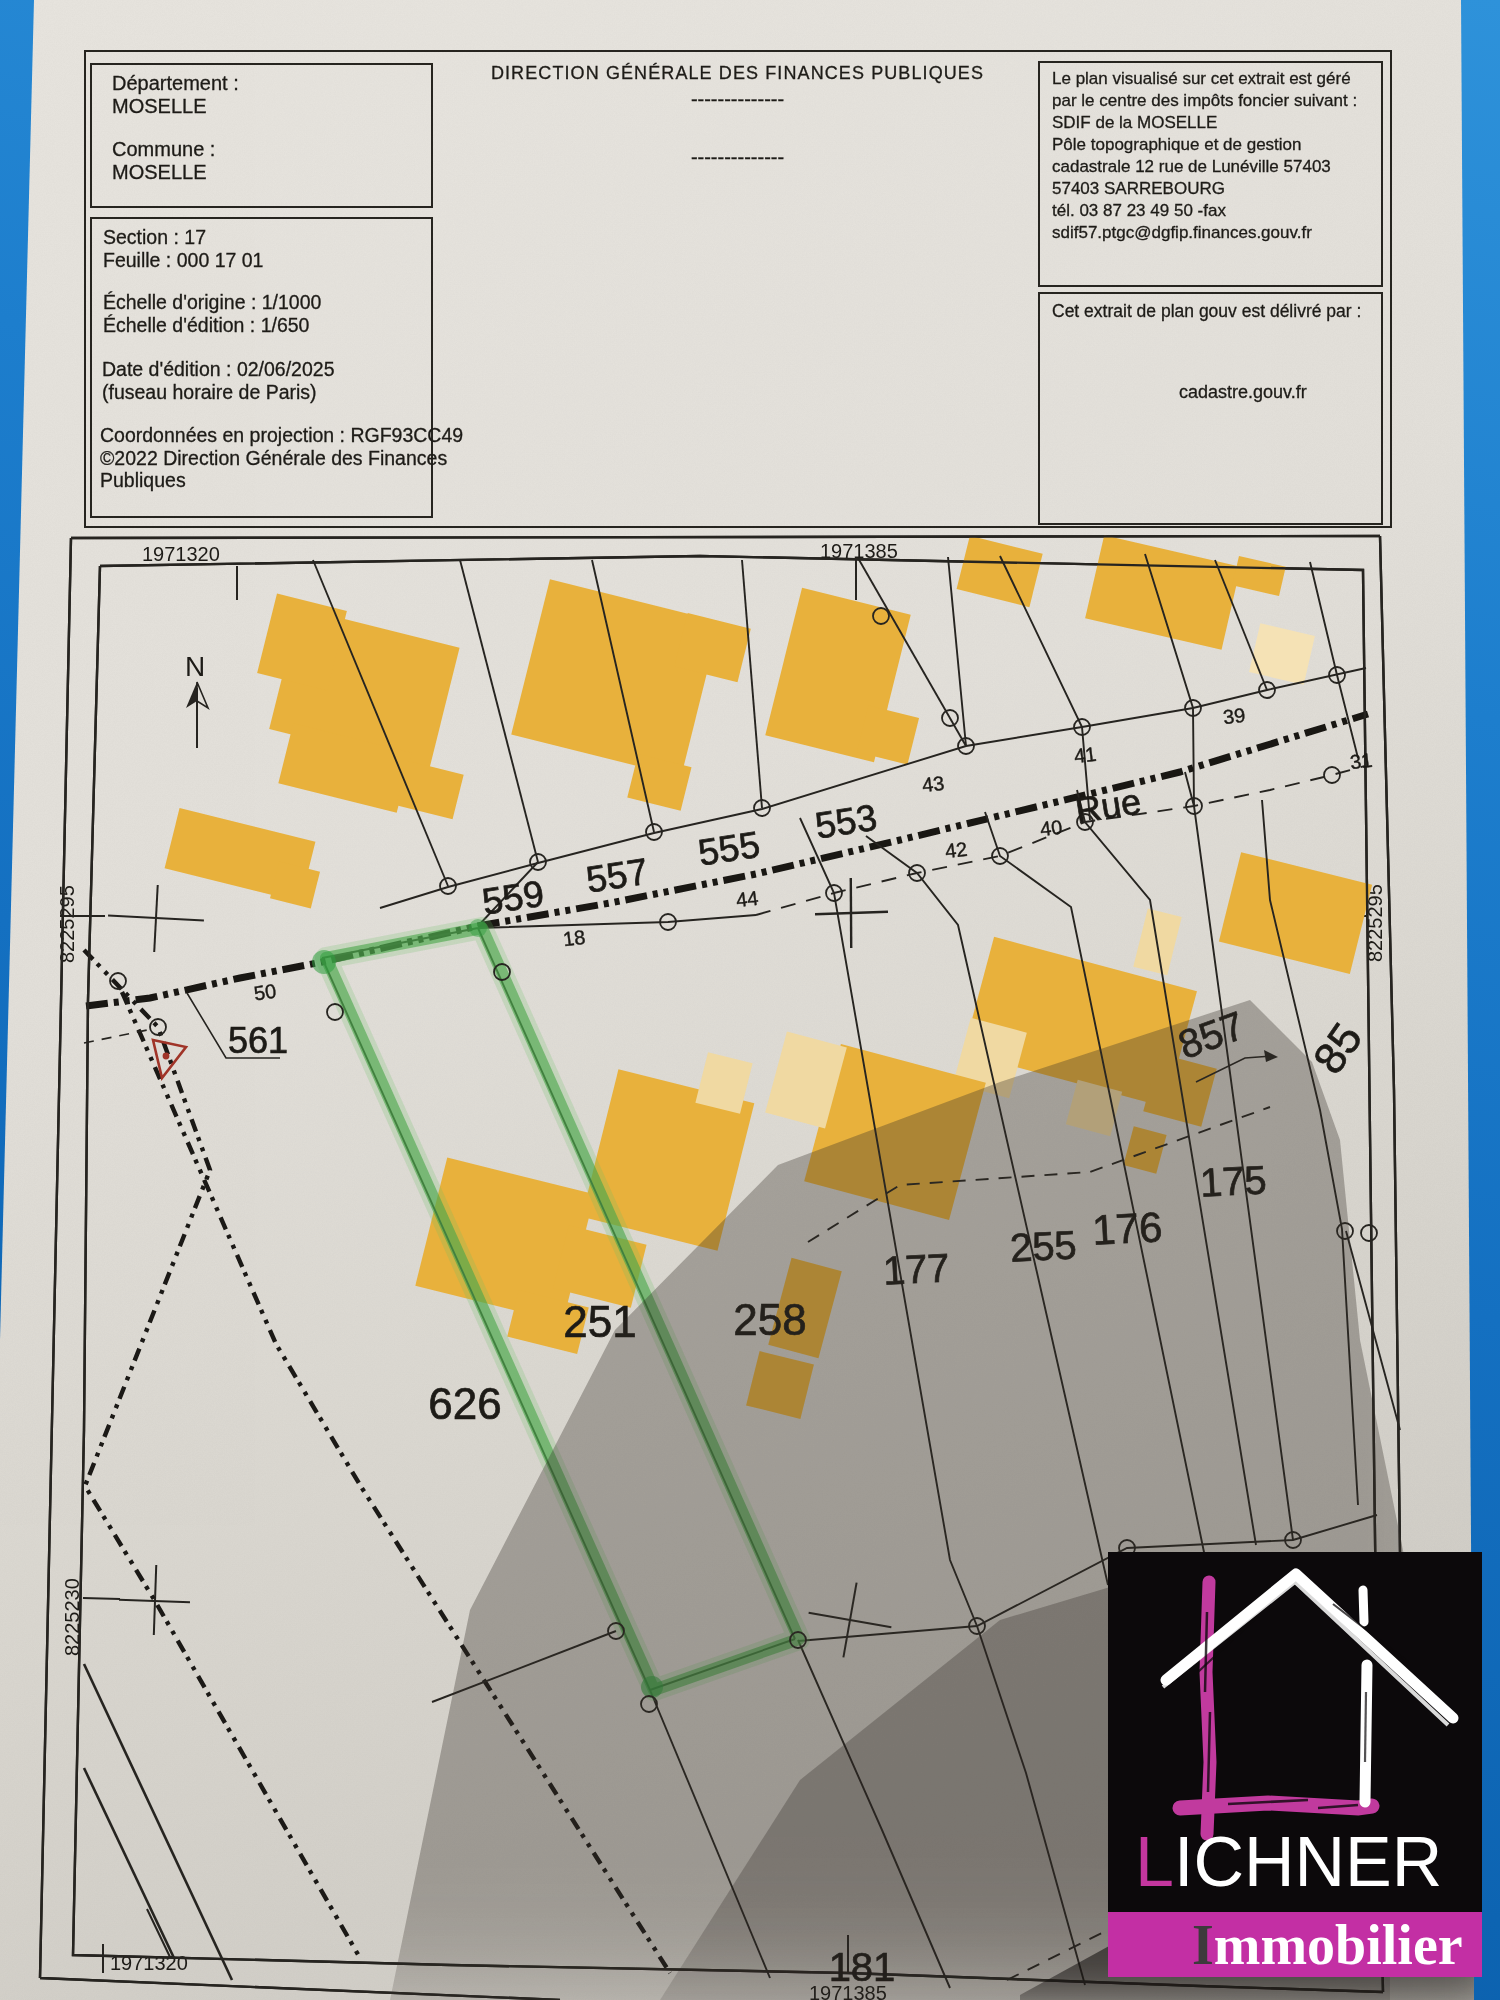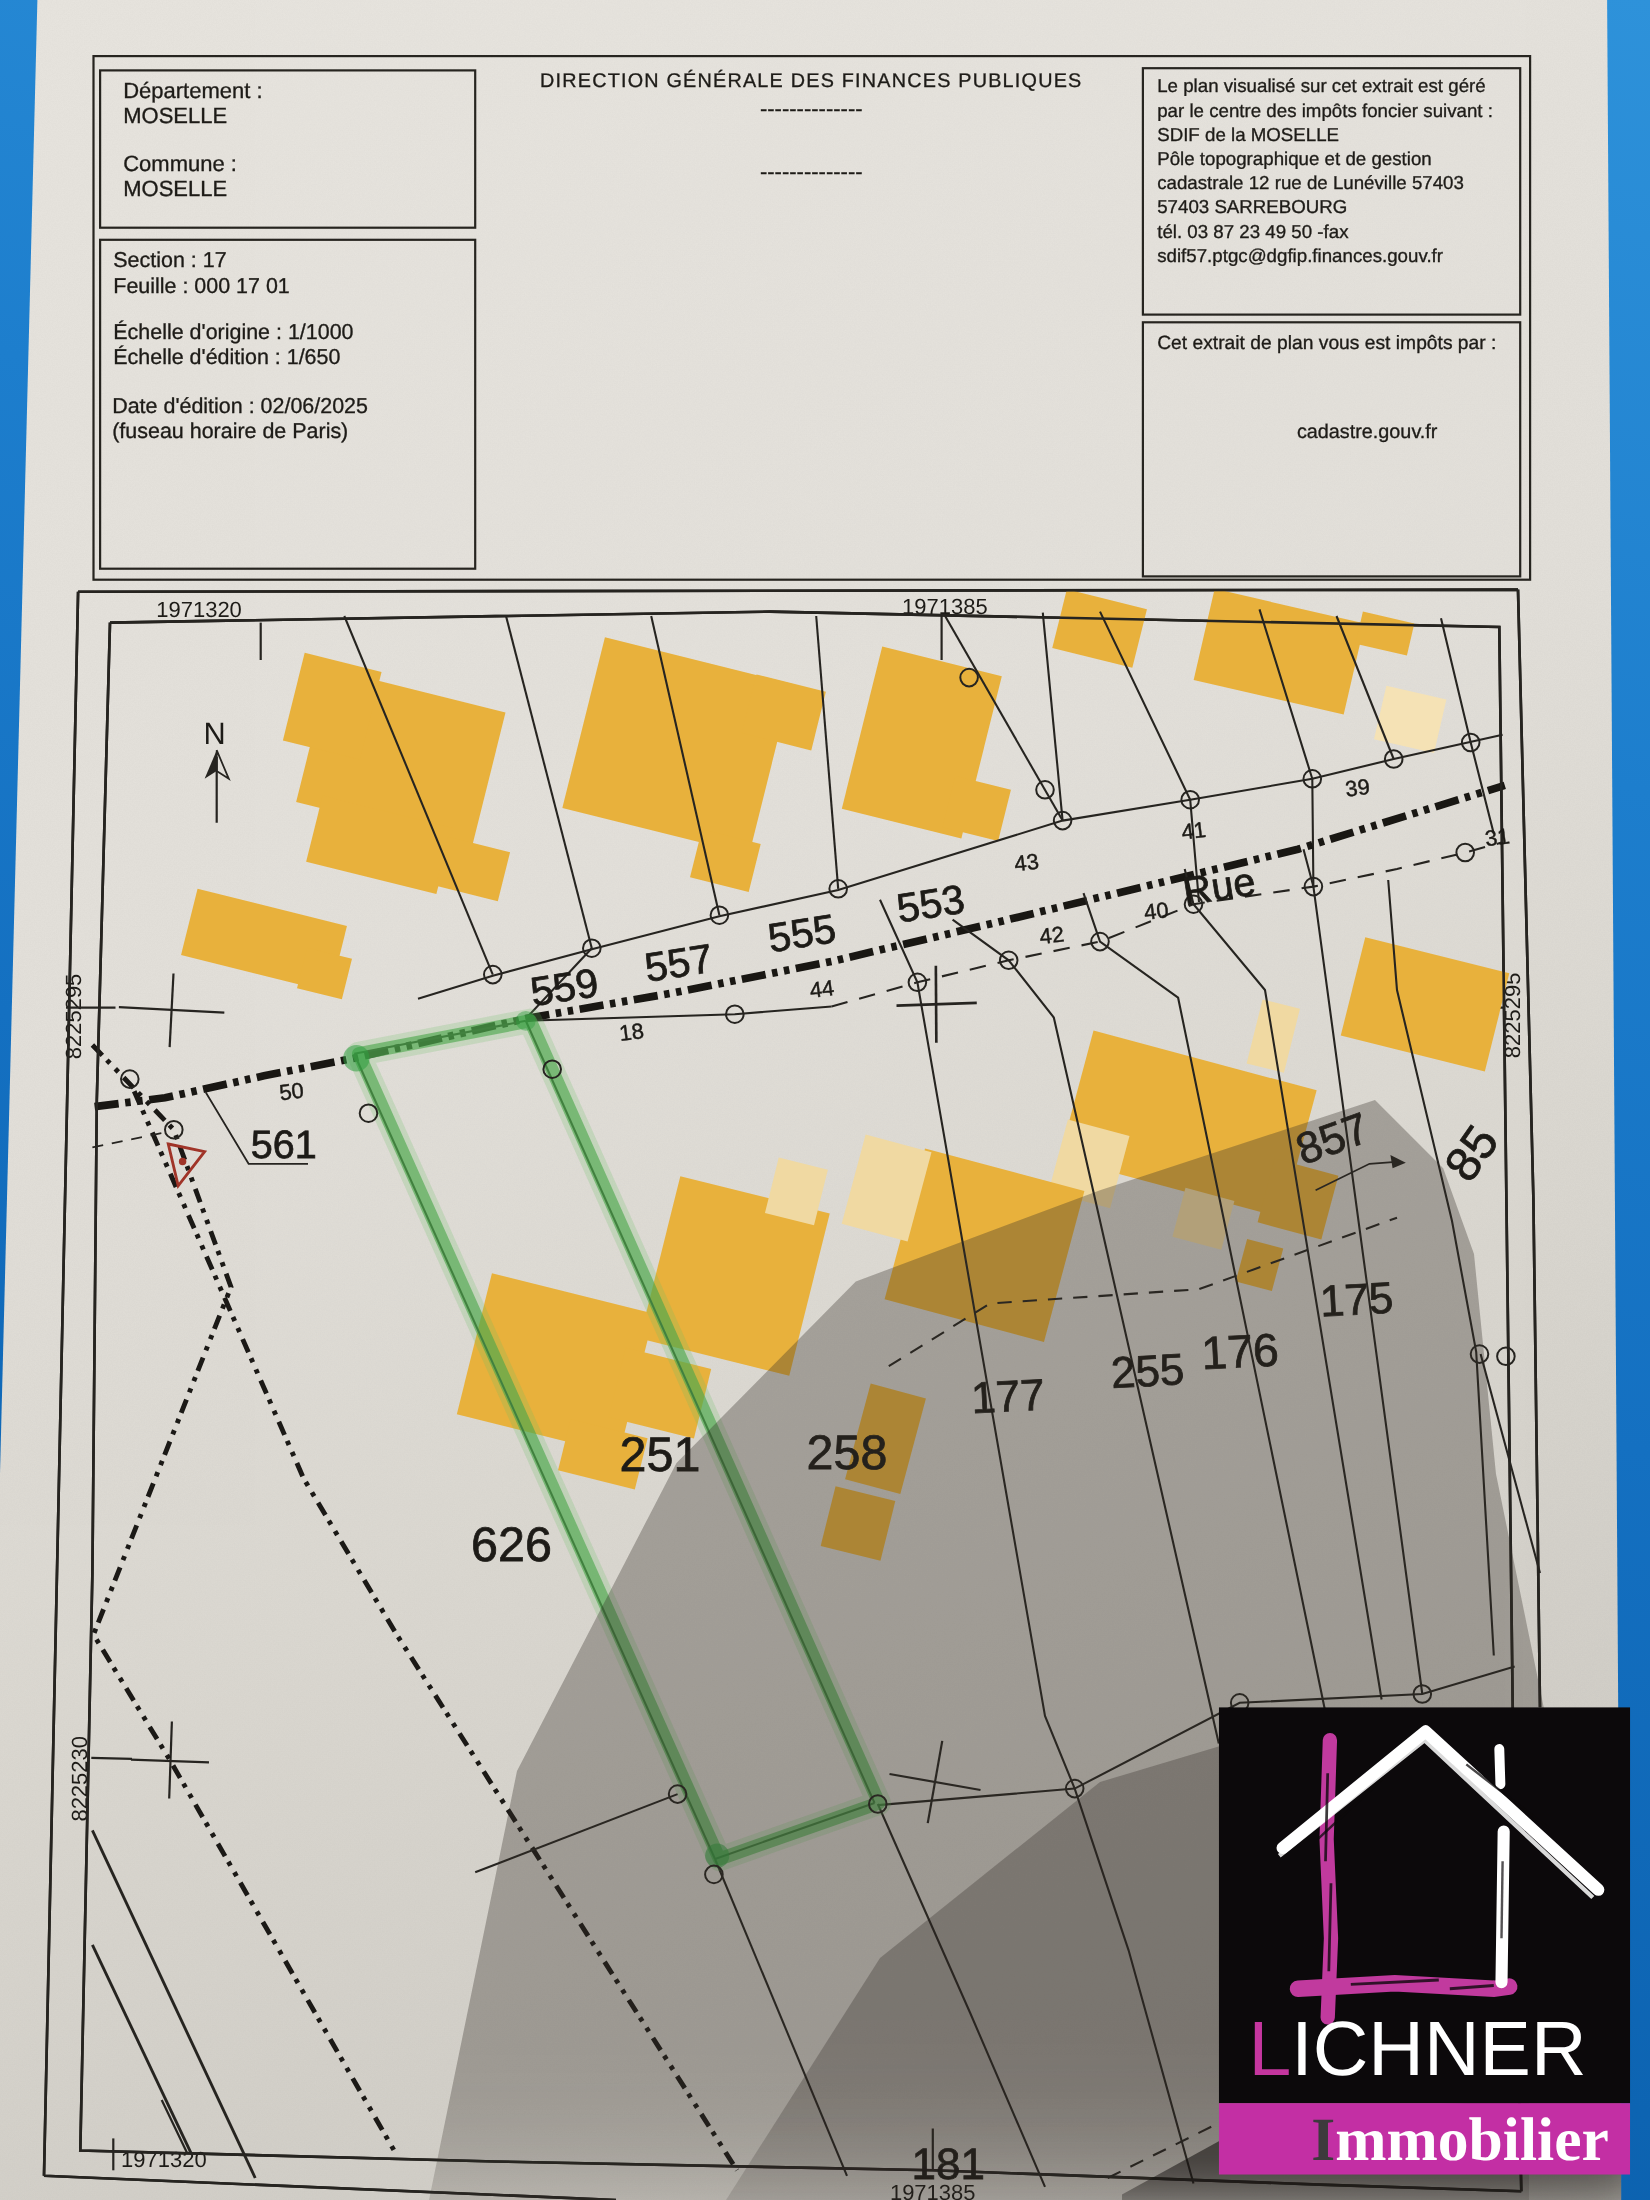--- a/index.html
+++ b/index.html
@@ -33,37 +33,40 @@
   <div class="htxt" style="left:112px;top:138px;">Commune :
 MOSELLE</div>
 
   <div class="hdrbox" style="left:90px;top:217px;width:339px;height:297px;"></div>
   <div class="htxt" style="left:103px;top:226px;font-size:19.5px;">Section : 17
 Feuille : 000 17 01</div>
   <div class="htxt" style="left:103px;top:291px;font-size:19.5px;">Échelle d'origine : 1/1000
 Échelle d'édition : 1/650</div>
   <div class="htxt" style="left:102px;top:358px;font-size:19.5px;">Date d'édition : 02/06/2025
 (fuseau horaire de Paris)</div>
+  <div class="htxt" style="left:100px;top:424px;font-size:19.5px;">Coordonnées en projection : RGF93CC49
+©2022 Direction Générale des Finances
+Publiques</div>
 
   <div class="htxt" style="left:445px;top:62px;width:585px;text-align:center;font-size:18px;white-space:normal;letter-spacing:1.1px;">DIRECTION GÉNÉRALE DES FINANCES PUBLIQUES</div>
   <div class="htxt" style="left:445px;top:88px;width:585px;text-align:center;font-size:20px;">--------------</div>
   <div class="htxt" style="left:445px;top:146px;width:585px;text-align:center;font-size:20px;">--------------</div>
 
   <div class="hdrbox" style="left:1038px;top:61px;width:341px;height:222px;"></div>
   <div class="htxt" style="left:1052px;top:68px;font-size:17px;line-height:22px;">Le plan visualisé sur cet extrait est géré
 par le centre des impôts foncier suivant :
 SDIF de la MOSELLE
 Pôle topographique et de gestion
 cadastrale 12 rue de Lunéville 57403
 57403 SARREBOURG
 tél. 03 87 23 49 50 -fax
 sdif57.ptgc@dgfip.finances.gouv.fr</div>
 
   <div class="hdrbox" style="left:1038px;top:292px;width:341px;height:229px;"></div>
-  <div class="htxt" style="left:1052px;top:300px;font-size:17.5px;">Cet extrait de plan vous est impôts par :</div>
+  <div class="htxt" style="left:1052px;top:300px;font-size:17.5px;">Cet extrait de plan gouv est délivré par :</div>
   <div class="htxt" style="left:1145px;top:381px;font-size:18px;margin-left:34px;">cadastre.gouv.fr</div>
 
   <svg width="1500" height="2000" viewBox="0 0 1500 2000" style="position:absolute;left:0;top:0;" font-family="Liberation Sans, sans-serif" fill="#1d1b17">
     <filter id="grain">
         <feTurbulence type="fractalNoise" baseFrequency="0.9" numOctaves="2" result="n"></feTurbulence>
         <feColorMatrix in="n" type="matrix" values="0 0 0 0 0.1  0 0 0 0 0.1  0 0 0 0 0.1  0 0 0 0.6 0"></feColorMatrix>
       </filter>
     <rect x="0" y="0" width="1500" height="2000" filter="url(#grain)" opacity="0.055"></rect>
 
 <path d="M71,538 L1380,536 M71,538 L40,1978 M40,1978 L560,2000 M1380,536 L1394,1090 L1400,1552" stroke="#262420" stroke-width="2.4" fill="none"></path>

